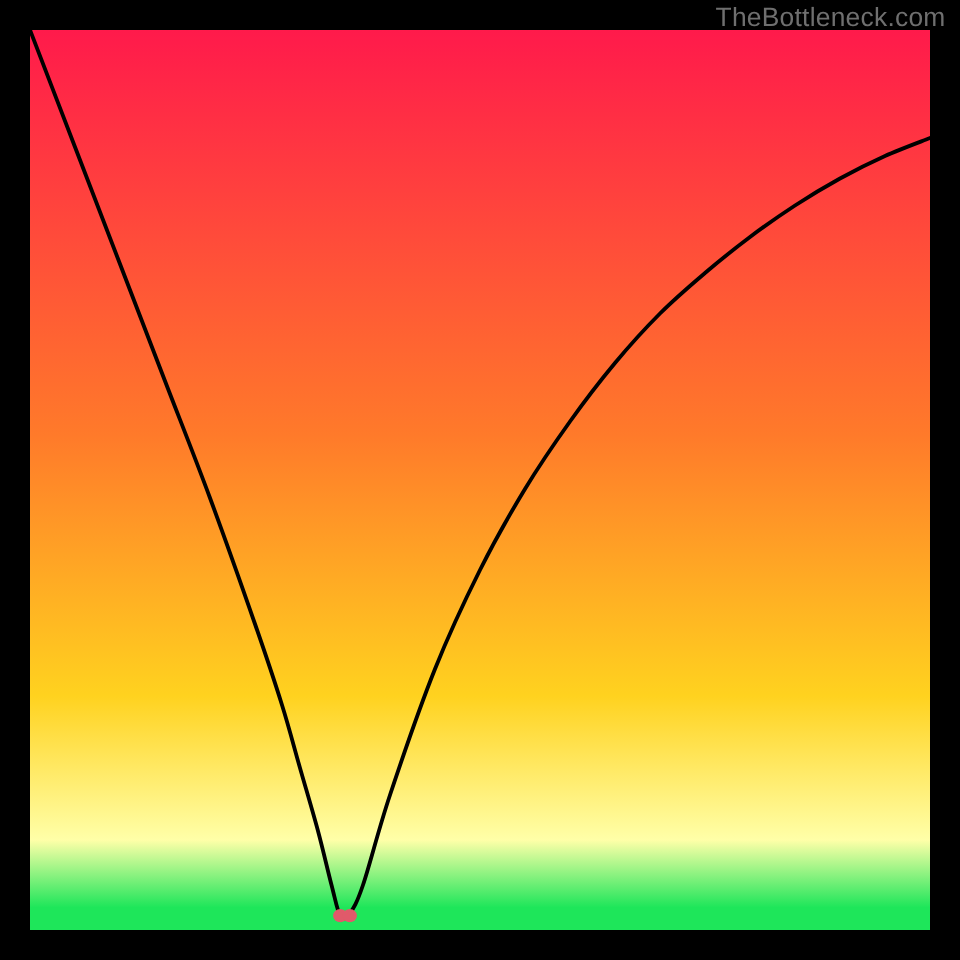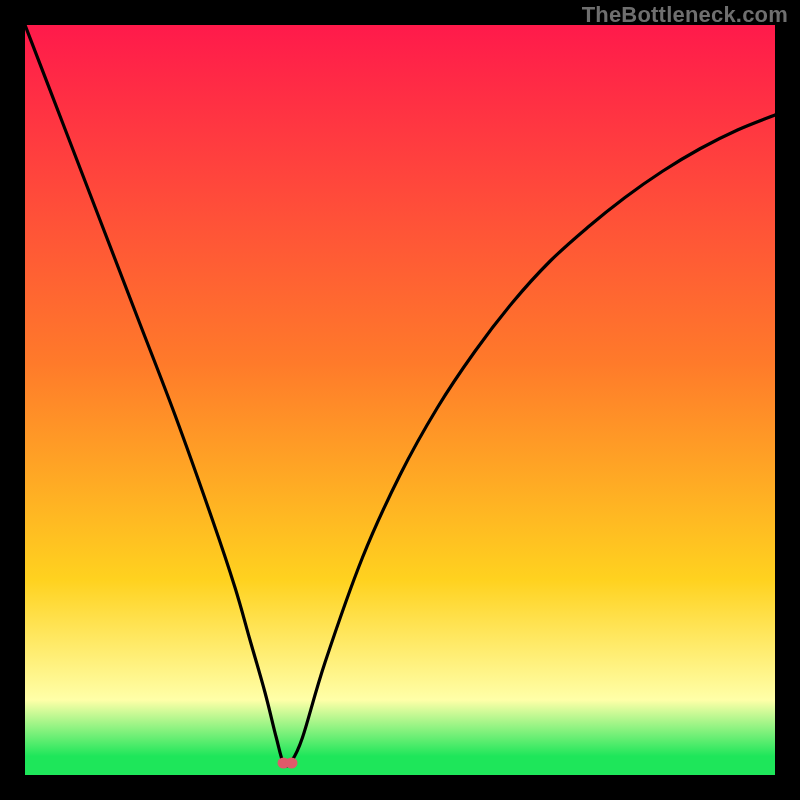--- a/index.html
+++ b/index.html
@@ -25,21 +25,21 @@
     top: 0;
     width: 750px;
     height: 750px;
   }
   .watermark {
     position: absolute;
     top: 2px;
     right: 12px;
     color: #6f6f6f;
     font-size: 22px;
-    font-weight: 700;
+    font-weight: 400;
     letter-spacing: 0.2px;
   }
   svg { display: block; }
 </style>
 </head>
 <body>
 
 <div class="watermark">TheBottleneck.com</div>
 
 <div class="frame">

